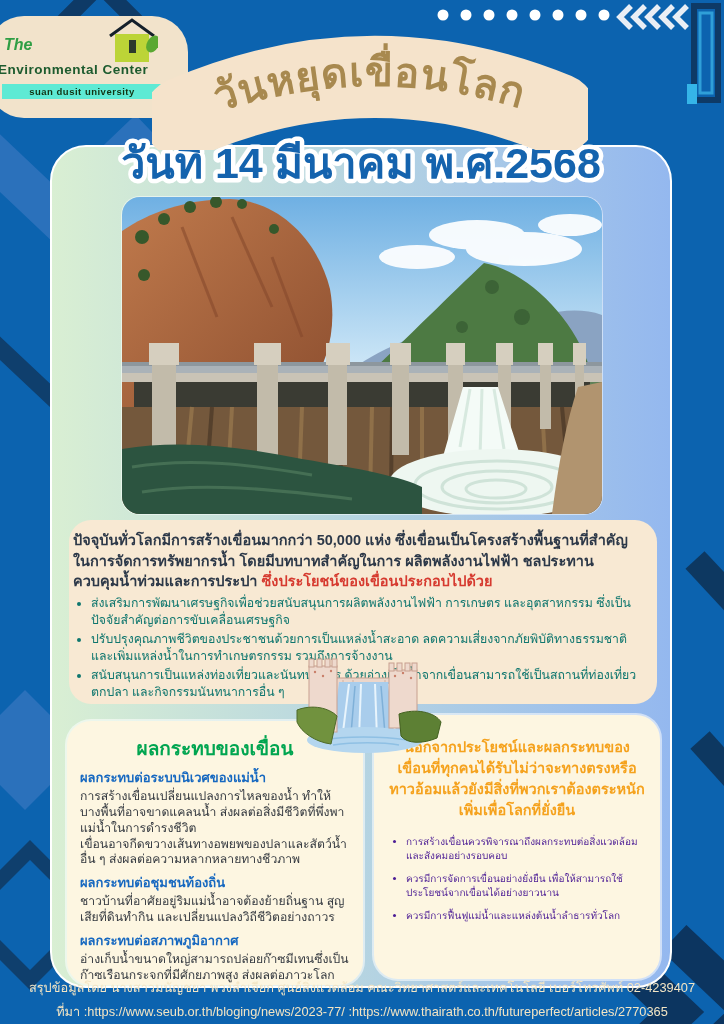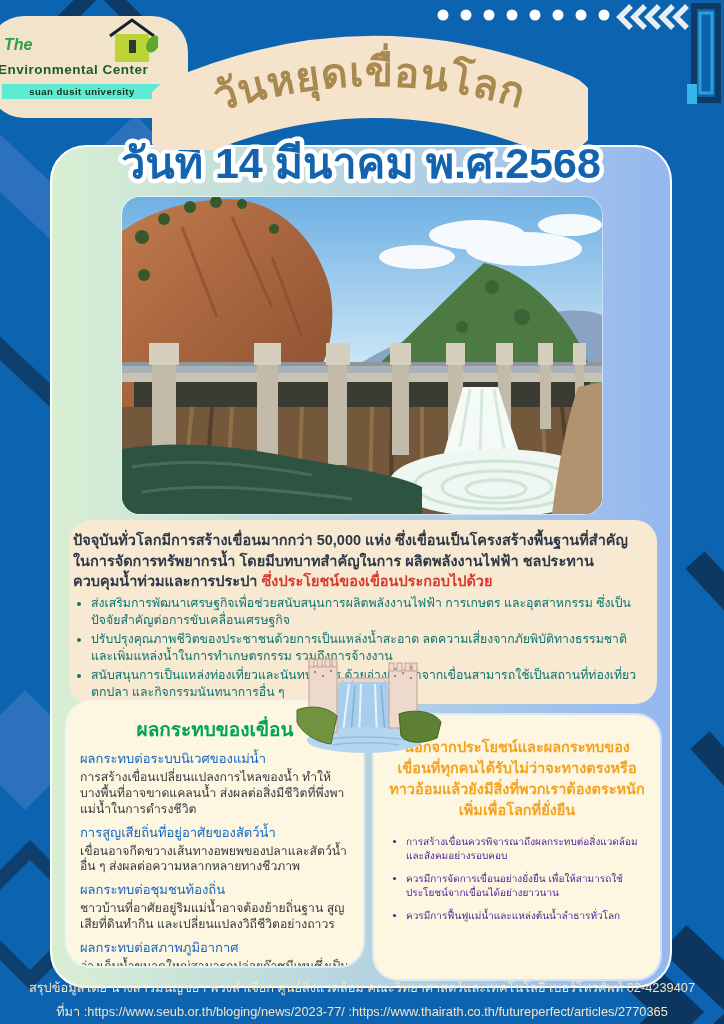--- a/index.html
+++ b/index.html
@@ -30,25 +30,25 @@
     overflow:hidden;box-shadow:0 0 0 1px rgba(255,255,255,.5);}
   .photo-frame svg{display:block;width:100%;height:100%;}
 
   .intro-card{position:absolute;left:17px;top:373px;width:588px;height:184px;background:#f8e9d3;
     border-radius:22px;box-sizing:border-box;padding:10px 16px 8px 4px;overflow:hidden;}
   .intro-card p{margin:0;color:#2c3848;font-size:14.5px;font-weight:bold;line-height:1.42;}
   .intro-card .red{color:#d63a2f;}
   .intro-card ul{margin:3px 0 0 0;padding-left:18px;}
   .intro-card li{color:#0f766e;font-size:12.3px;line-height:1.38;margin-bottom:2px;}
 
-  .impact-card{position:absolute;left:15px;top:555px;width:296px;height:264px;background:#fdf6e1;
+  .impact-card{position:absolute;left:15px;top:574px;width:296px;height:264px;background:#fdf6e1;
     border-radius:24px;box-sizing:border-box;padding:12px 13px;overflow:hidden;
     box-shadow:0 0 0 2px rgba(255,255,255,.55);}
   .impact-title{text-align:center;color:#00a550;font-size:19px;font-weight:bold;margin:0 0 2px 0;}
-  .impact-card h4{color:#1668c0;font-size:13px;font-weight:normal;margin:4px 0 1px 0;}
+  .impact-card h4{color:#1668c0;font-size:13px;font-weight:bold;margin:4px 0 1px 0;}
   .impact-card p{color:#33383f;font-size:12.2px;line-height:1.3;margin:0;}
 
   .aware-card{position:absolute;left:322px;top:568px;width:286px;height:264px;background:#fdf6e1;
     border-radius:24px;box-sizing:border-box;padding:16px 14px;overflow:hidden;
     box-shadow:0 0 0 2px rgba(255,255,255,.55);}
   .aware-title{text-align:center;color:#f5a21d;font-size:14.5px;font-weight:bold;line-height:1.45;margin:6px 0 0 0;}
   .aware-card ul{margin:14px 0 0 0;padding-left:18px;}
   .aware-card li{color:#4c1d95;font-size:10px;line-height:1.4;margin-bottom:9px;}
 
   #dam-clipart{position:absolute;left:293px;top:652px;width:152px;height:104px;z-index:3;}
@@ -238,21 +238,20 @@
         <li>ส่งเสริมการพัฒนาเศรษฐกิจเพื่อช่วยสนับสนุนการผลิตพลังงานไฟฟ้า การเกษตร และอุตสาหกรรม ซึ่งเป็นปัจจัยสำคัญต่อการขับเคลื่อนเศรษฐกิจ</li>
         <li>ปรับปรุงคุณภาพชีวิตของประชาชนด้วยการเป็นแหล่งน้ำสะอาด ลดความเสี่ยงจากภัยพิบัติทางธรรมชาติ และเพิ่มแหล่งน้ำในการทำเกษตรกรรม รวมถึงการจ้างงาน</li>
         <li>สนับสนุนการเป็นแหล่งท่องเที่ยวและนันทนาการ ด้วยอ่างเก็บน้ำจากเขื่อนสามารถใช้เป็นสถานที่ท่องเที่ยว ตกปลา และกิจกรรมนันทนาการอื่น ๆ</li>
       </ul>
     </div>
 
     <div class="impact-card">
       <h3 class="impact-title">ผลกระทบของเขื่อน</h3>
       <h4>ผลกระทบต่อระบบนิเวศของแม่น้ำ</h4>
       <p>การสร้างเขื่อนเปลี่ยนแปลงการไหลของน้ำ ทำให้บางพื้นที่อาจขาดแคลนน้ำ ส่งผลต่อสิ่งมีชีวิตที่พึ่งพาแม่น้ำในการดำรงชีวิต</p>
-      <h4>การสูญเสียถิ่นที่อยู่อาศัยของสัตว์น้ำ</h4>
       <p>เขื่อนอาจกีดขวางเส้นทางอพยพของปลาและสัตว์น้ำอื่น ๆ ส่งผลต่อความหลากหลายทางชีวภาพ</p>
       <h4>ผลกระทบต่อชุมชนท้องถิ่น</h4>
       <p>ชาวบ้านที่อาศัยอยู่ริมแม่น้ำอาจต้องย้ายถิ่นฐาน สูญเสียที่ดินทำกิน และเปลี่ยนแปลงวิถีชีวิตอย่างถาวร</p>
       <h4>ผลกระทบต่อสภาพภูมิอากาศ</h4>
       <p>อ่างเก็บน้ำขนาดใหญ่สามารถปล่อยก๊าซมีเทนซึ่งเป็นก๊าซเรือนกระจกที่มีศักยภาพสูง ส่งผลต่อภาวะโลกร้อน</p>
     </div>
 
     <div class="aware-card">
       <h3 class="aware-title">นอกจากประโยชน์และผลกระทบของเขื่อนที่ทุกคนได้รับไม่ว่าจะทางตรงหรือทาวอ้อมแล้วยังมีสิ่งที่พวกเราต้องตระหนักเพิ่มเพื่อโลกที่ยั่งยืน</h3>
       <ul>

